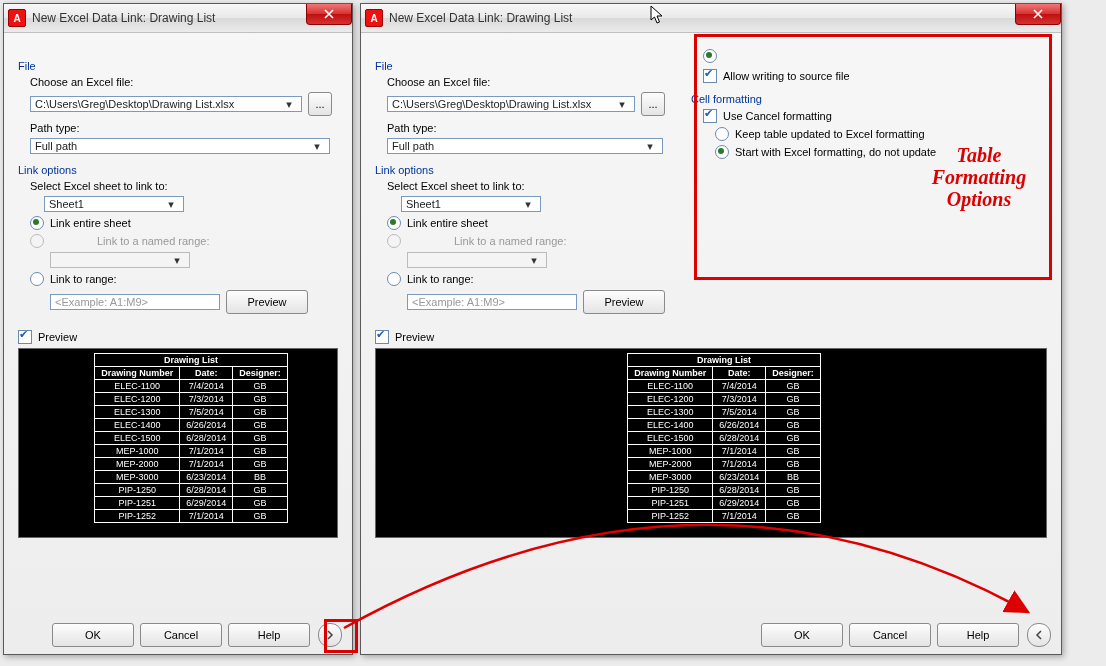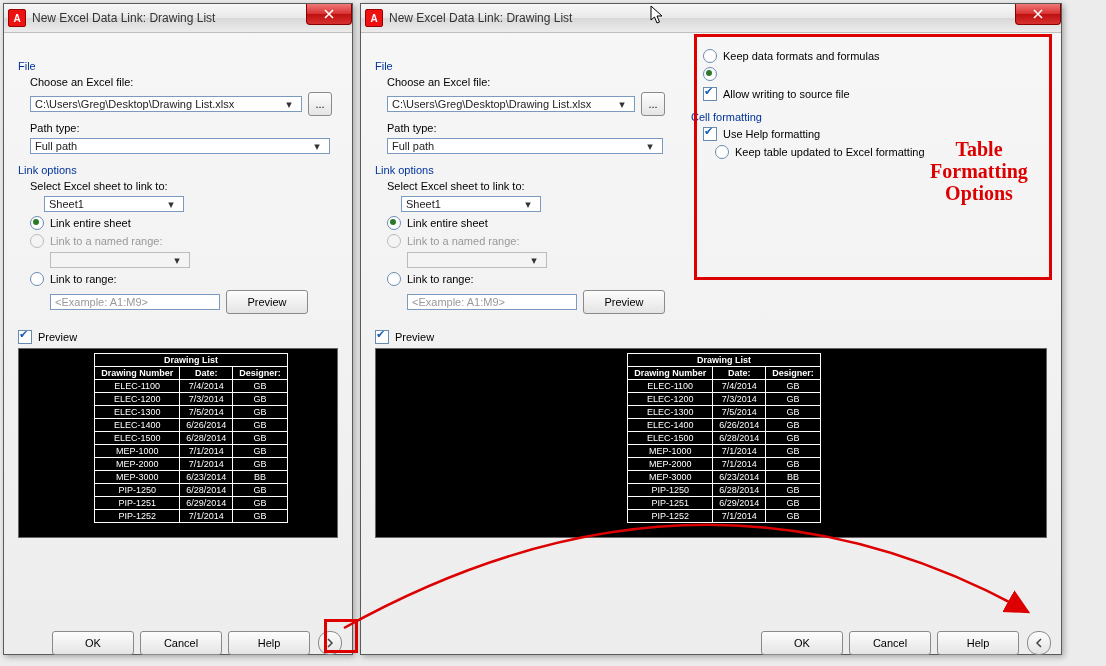--- a/index.html
+++ b/index.html
@@ -101,38 +101,38 @@
   }
   .radio { border-radius: 50%; position: relative; }
   .radio.sel::after {
     content: ""; position: absolute; left: 2px; top: 2px; width: 6px; height: 6px;
     background: #2a7a2a; border-radius: 50%;
   }
   .check { position: relative; }
   .check.sel::after {
     content: "✔"; position: absolute; left: 0; top: -3px; font-size: 11px; color: #1a5fb4;
   }
-  .disabled { color: #999; }
+  .disabled { color: #999; gap: 47px; }
   .disabled .radio, .disabled .combo { border-color: #bbb; background: #f4f4f4; }
   .preview-pane {
     background: #000;
     border: 1px solid #666;
     margin-top: 4px;
     overflow: hidden;
     position: relative;
     padding-left: 26px;
   }
   .w1 .preview-pane { height: 188px; }
   .w2 .preview-pane { height: 188px; }
   .pv-table { color: #fff; font-size: 9px; margin: 4px auto; border-collapse: collapse; }
   .pv-table th, .pv-table td { border: 1px solid #fff; padding: 1px 6px; text-align: center; }
   .pv-title { text-align: center; color: #fff; font-size: 9px; border: 1px solid #fff; }
   .button-row {
     position: absolute;
-    bottom: 0;
+    bottom: 8px;
     right: 10px;
     display: flex;
     align-items: center;
   }
   .expand-btn {
     width: 22px; height: 22px;
     border: 1px solid #8a8a8a;
     border-radius: 11px;
     background: linear-gradient(to bottom, #fdfdfd, #e4e4e4);
     display: inline-flex;
@@ -387,41 +387,41 @@
         <div class="row" style="margin-left:20px">
           <div class="textin disabled" style="width:170px;color:#999">&lt;Example: A1:M9&gt;</div>
           <div class="btn">Preview</div>
         </div>
       </div>
     </div>
 
     <div class="right-panel">
       <div class="indent">
         <div class="row">
-            <span class="radio"></span>
-            <span>Keep data formats and formulas</span>
-          </div>
-        <div class="row">
             <span class="radio sel"></span>
           </div>
         <div class="row" style="margin-top:6px">
             <span class="check sel"></span>
             <span>Allow writing to source file</span>
           </div>
       </div>
       <div class="section-label" style="margin-top:10px">Cell formatting</div>
       <div class="indent">
         <div class="row">
             <span class="check sel"></span>
-            <span>Use Help formatting</span>
+            <span>Use Cancel formatting</span>
           </div>
         <div class="indent">
           <div class="row">
               <span class="radio"></span>
               <span>Keep table updated to Excel formatting</span>
+            </div>
+          <div class="row">
+              <span class="radio sel"></span>
+              <span>Start with Excel formatting, do not update</span>
             </div>
         </div>
       </div>
     </div>
 
     <div class="row" style="margin-top:16px">
         <span class="check sel"></span>
         <span>Preview</span>
       </div>
     <div class="preview-pane">
@@ -501,21 +501,21 @@
       <div class="expand-btn">
         <svg width="10" height="10" viewBox="0 0 10 10">
             <path d="M7 1 L3 5 L7 9" stroke="#444" stroke-width="1.5" fill="none"></path>
           </svg>
       </div>
     </div>
   </div>
 </div>
 
 <div class="red-box-panel" style="left:694px; top:34px; width:352px; height:240px;"></div>
-<div class="annot" style="left:914px; top:138px; width:130px;">Table<br>Formatting<br>Options</div>
+<div class="annot" style="left:914px; top:144px; width:130px;font-style:italic;">Table<br>Formatting<br>Options</div>
 
 <svg class="arrow-svg" width="1106" height="666">
   <defs>
     <marker id="ah" markerWidth="12" markerHeight="12" refX="9" refY="5" orient="auto">
       <path d="M0,0 L10,5 L0,10 Z" fill="#d00"></path>
     </marker>
   </defs>
   <path d="M 344 628 Q 700 430 1028 612" stroke="#d00" stroke-width="2.5" fill="none" marker-end="url(#ah)"></path>
 </svg>
 

